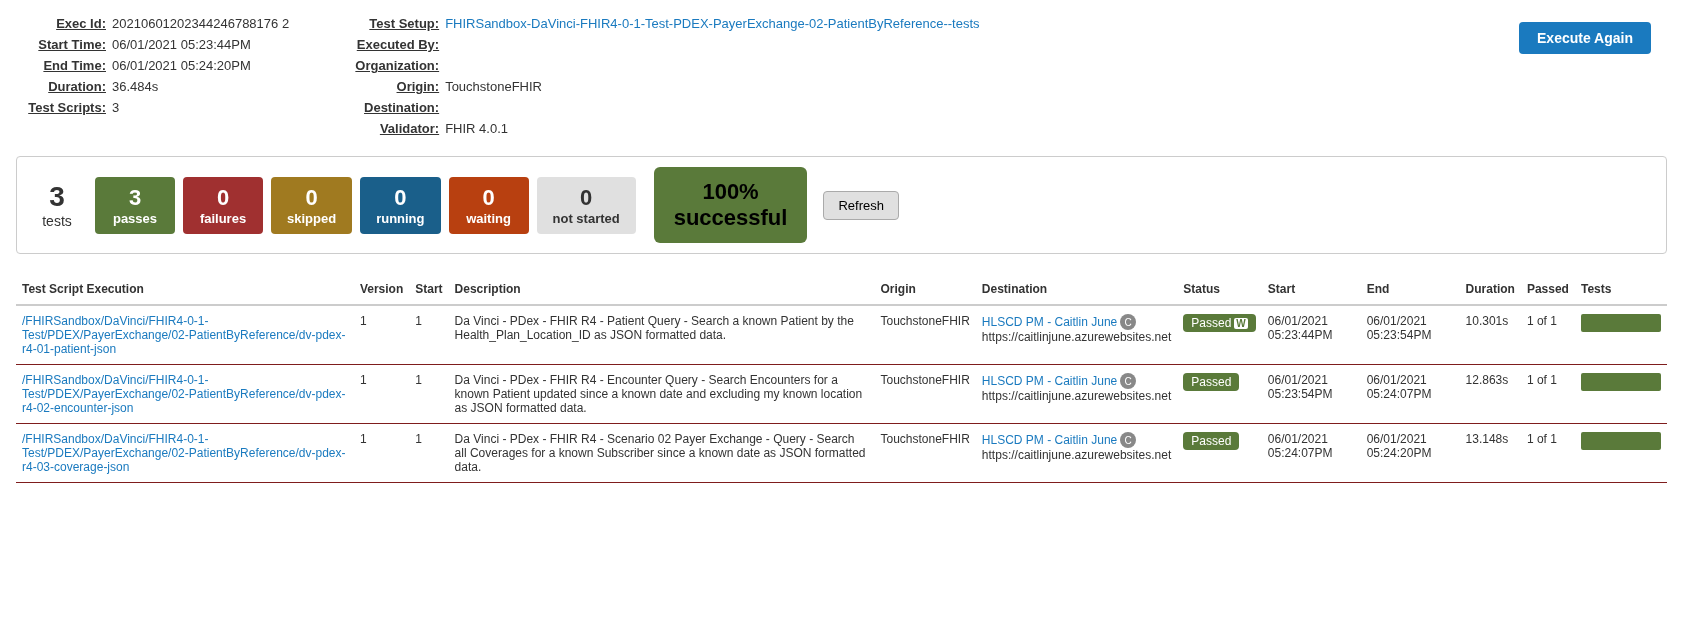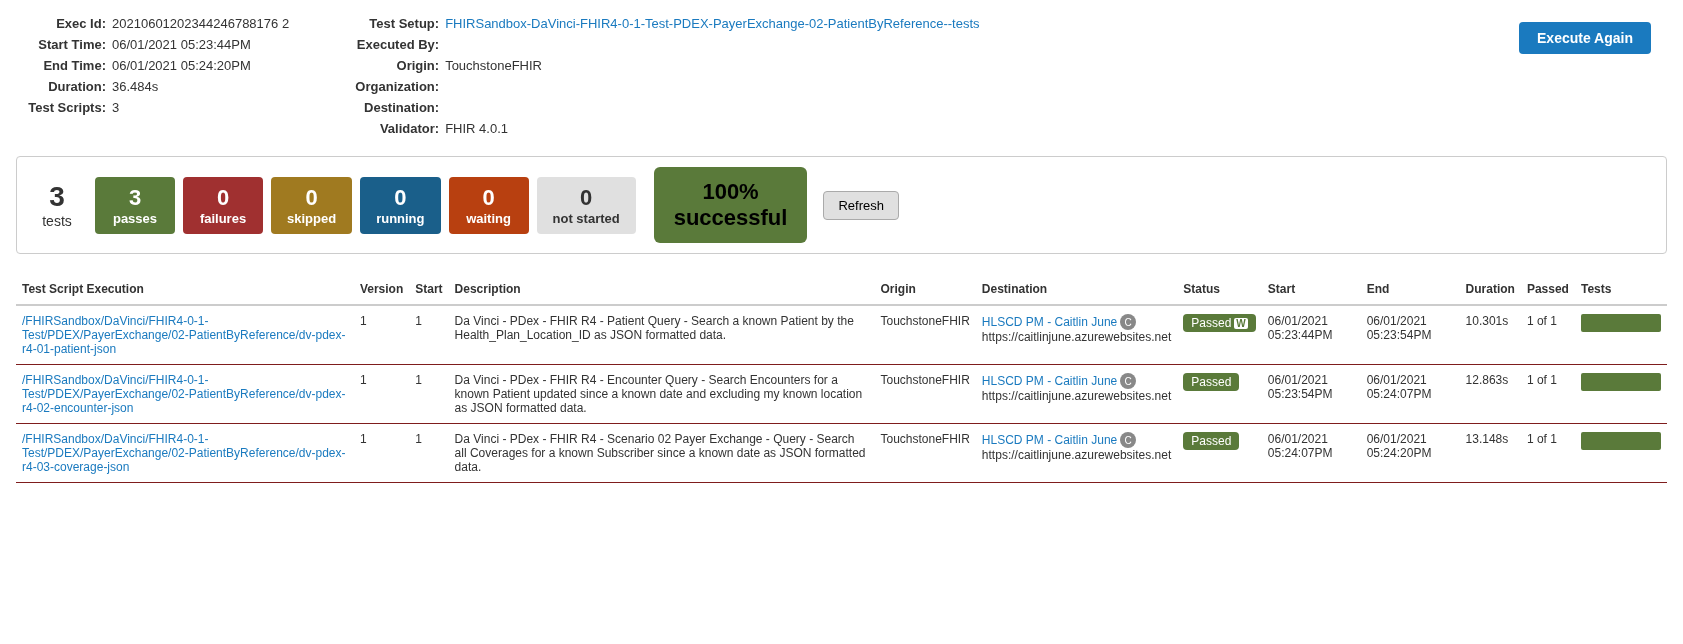--- a/index.html
+++ b/index.html
@@ -3,21 +3,21 @@
   <meta charset="utf-8">
   <style>
     * { box-sizing: border-box; margin: 0; padding: 0; }
     body { font-family: Arial, sans-serif; font-size: 13px; background: #fff; color: #333; padding: 16px; }
     
     h1 { font-size: 22px; font-weight: bold; margin-bottom: 16px; }
     
     .header-section { display: flex; gap: 40px; margin-bottom: 20px; }
     .meta-left, .meta-right { display: flex; flex-direction: column; gap: 6px; }
     .meta-row { display: flex; gap: 6px; }
-    .meta-label { font-weight: bold; text-align: right; min-width: 90px; }
+    .meta-label { font-weight: bold; text-align: right; min-width: 90px; text-decoration: underline; }
     .meta-right .meta-label { min-width: 110px; }
     
     .status-badge-passed {
       background: #5a7a3a;
       color: white;
       padding: 2px 8px;
       border-radius: 4px;
       font-size: 12px;
       display: inline-flex;
       align-items: center;
@@ -218,26 +218,26 @@
     <div class="meta-right">
       <div class="meta-row">
         <span class="meta-label">Test Setup:</span>
         <a class="link">FHIRSandbox-DaVinci-FHIR4-0-1-Test-PDEX-PayerExchange-02-PatientByReference--tests</a>
       </div>
       <div class="meta-row">
         <span class="meta-label">Executed By:</span>
         <span></span>
       </div>
       <div class="meta-row">
+        <span class="meta-label">Organization:</span>
+        <span></span>
+      </div>
+      <div class="meta-row">
         <span class="meta-label">Origin:</span>
         <span>TouchstoneFHIR</span>
-      </div>
-      <div class="meta-row">
-        <span class="meta-label">Organization:</span>
-        <span></span>
       </div>
       <div class="meta-row">
         <span class="meta-label">Destination:</span>
         <span></span>
       </div>
       <div class="meta-row">
         <span class="meta-label">Validator:</span>
         <span>FHIR 4.0.1</span>
       </div>
     </div>

